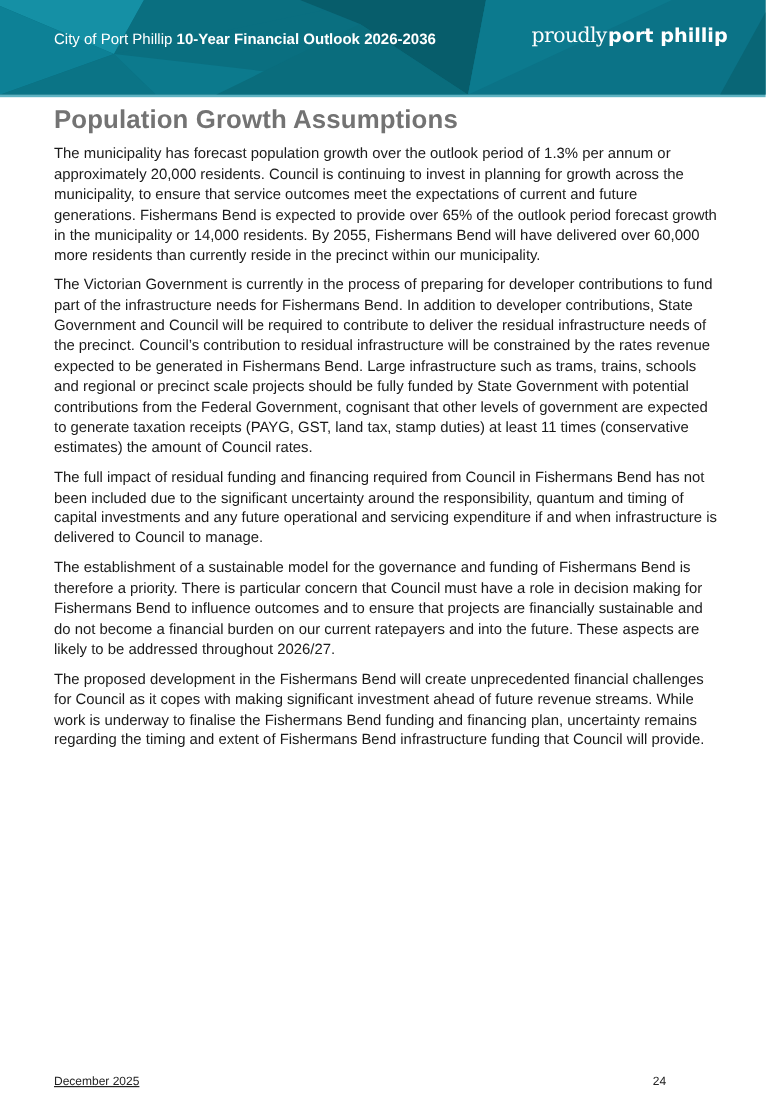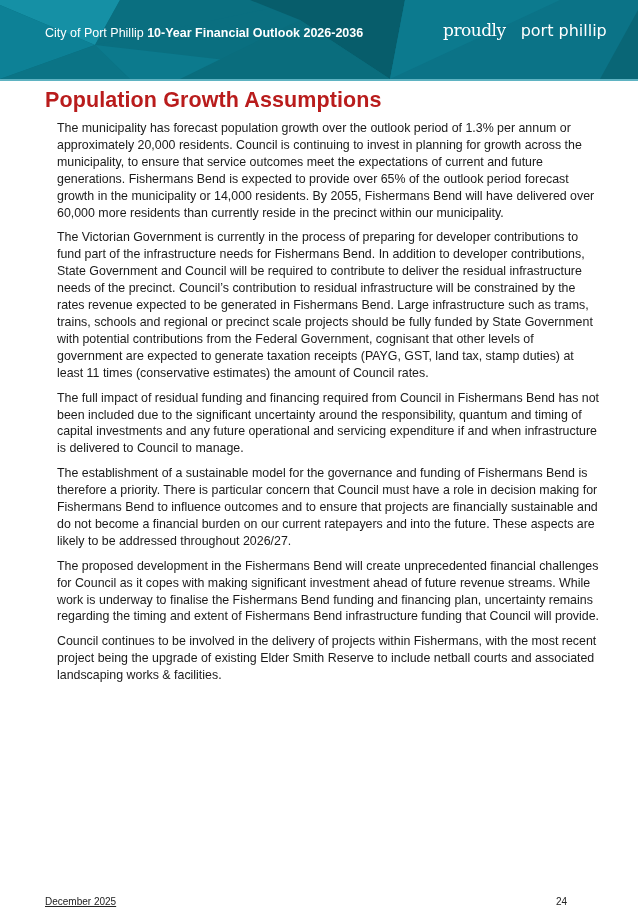--- a/index.html
+++ b/index.html
@@ -19,34 +19,34 @@
     position: absolute; left: 45px; top: 26px; font-size: 12.5px; color: #ffffff; white-space: nowrap;
   }
   .header-title .bold { font-weight: bold; }
   .logo {
     position: absolute; left: 443px; top: 20px; color: #ffffff; white-space: nowrap;
   }
   .logo .script {
     font-family: "DejaVu Serif", serif; font-size: 17px; letter-spacing: -0.5px;
   }
   .logo .strong {
-    font-family: "DejaVu Sans", sans-serif; font-weight: normal; font-size: 16px; margin-left: 15px;
+    font-family: "DejaVu Sans", sans-serif; font-weight: bold; font-size: 16px; margin-left: 1px;
   }
   .content { position: absolute; left: 45px; top: 88px; width: 555px; }
   h1 {
-    margin: 0 0 7px 0; font-size: 21.5px; font-weight: bold; color: #b91c1c; letter-spacing: 0.1px;
+    margin: 0 0 7px 0; font-size: 21.5px; font-weight: bold; color: #737373; letter-spacing: 0.1px;
   }
   p {
-    margin: 0 0 8px 12px; font-size: 12.4px; line-height: 16.9px; color: #1a1a1a;
+    margin: 0 0 8px 0; font-size: 12.4px; line-height: 16.9px; color: #1a1a1a;
   }
   .footer-left {
     position: absolute; left: 45px; top: 896px; font-size: 10px; color: #222; text-decoration: underline;
   }
   .footer-right {
-    position: absolute; left: 556px; top: 896px; font-size: 10px; color: #222;
+    position: absolute; left: 544px; top: 896px; font-size: 10px; color: #222;
   }
 </style>
 </head>
 <body>
 
 <div class="header">
   <svg class="bg" width="638" height="79" viewBox="0 0 638 79">
     <polygon points="0,0 120,0 95,45 0,5" fill="#1590a5"></polygon>
     <polygon points="0,5 95,45 0,79" fill="#0d8196"></polygon>
     <polygon points="0,79 95,45 130,79" fill="#0b7486"></polygon>
@@ -68,17 +68,16 @@
 </div>
 <div class="header-rule"></div>
 
 <div class="content">
   <h1>Population Growth Assumptions</h1>
   <p>The municipality has forecast population growth over the outlook period of 1.3% per annum or approximately 20,000 residents. Council is continuing to invest in planning for growth across the municipality, to ensure that service outcomes meet the expectations of current and future generations. Fishermans Bend is expected to provide over 65% of the outlook period forecast growth in the municipality or 14,000 residents. By 2055, Fishermans Bend will have delivered over 60,000 more residents than currently reside in the precinct within our municipality.</p>
   <p>The Victorian Government is currently in the process of preparing for developer contributions to fund part of the infrastructure needs for Fishermans Bend. In addition to developer contributions, State Government and Council will be required to contribute to deliver the residual infrastructure needs of the precinct. Council’s contribution to residual infrastructure will be constrained by the rates revenue expected to be generated in Fishermans Bend. Large infrastructure such as trams, trains, schools and regional or precinct scale projects should be fully funded by State Government with potential contributions from the Federal Government, cognisant that other levels of government are expected to generate taxation receipts (PAYG, GST, land tax, stamp duties) at least 11 times (conservative estimates) the amount of Council rates.</p>
   <p>The full impact of residual funding and financing required from Council in Fishermans Bend has not been included due to the significant uncertainty around the responsibility, quantum and timing of capital investments and any future operational and servicing expenditure if and when infrastructure is delivered to Council to manage.</p>
   <p>The establishment of a sustainable model for the governance and funding of Fishermans Bend is therefore a priority. There is particular concern that Council must have a role in decision making for Fishermans Bend to influence outcomes and to ensure that projects are financially sustainable and do not become a financial burden on our current ratepayers and into the future. These aspects are likely to be addressed throughout 2026/27.</p>
   <p>The proposed development in the Fishermans Bend will create unprecedented financial challenges for Council as it copes with making significant investment ahead of future revenue streams. While work is underway to finalise the Fishermans Bend funding and financing plan, uncertainty remains regarding the timing and extent of Fishermans Bend infrastructure funding that Council will provide.</p>
-  <p>Council continues to be involved in the delivery of projects within Fishermans, with the most recent project being the upgrade of existing Elder Smith Reserve to include netball courts and associated landscaping works &amp; facilities.</p>
 </div>
 
 <div class="footer-left">December 2025</div>
 <div class="footer-right">24</div>
 
 </body></html>

